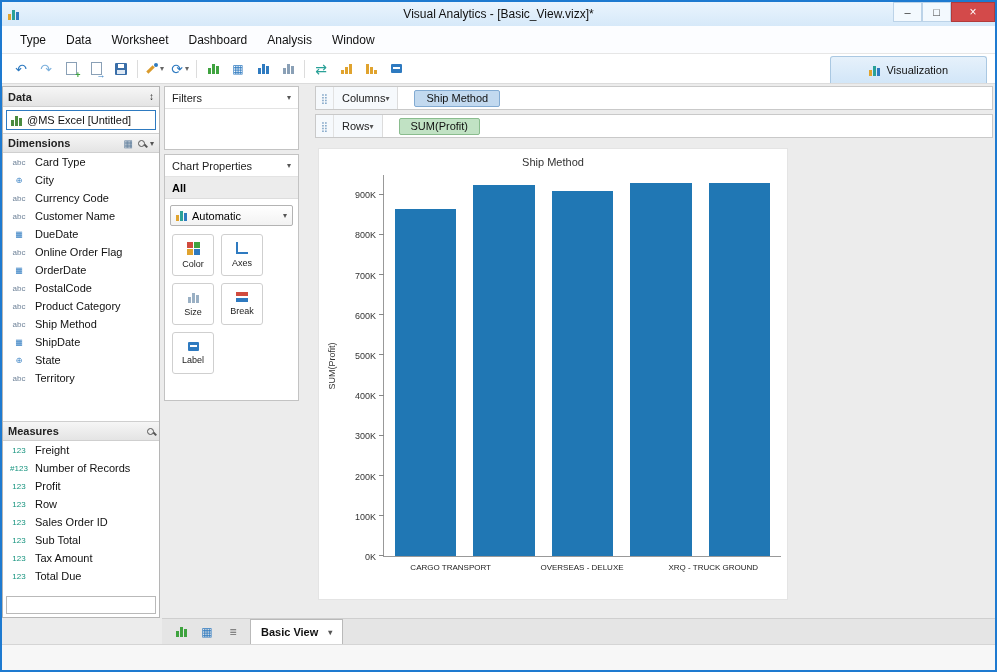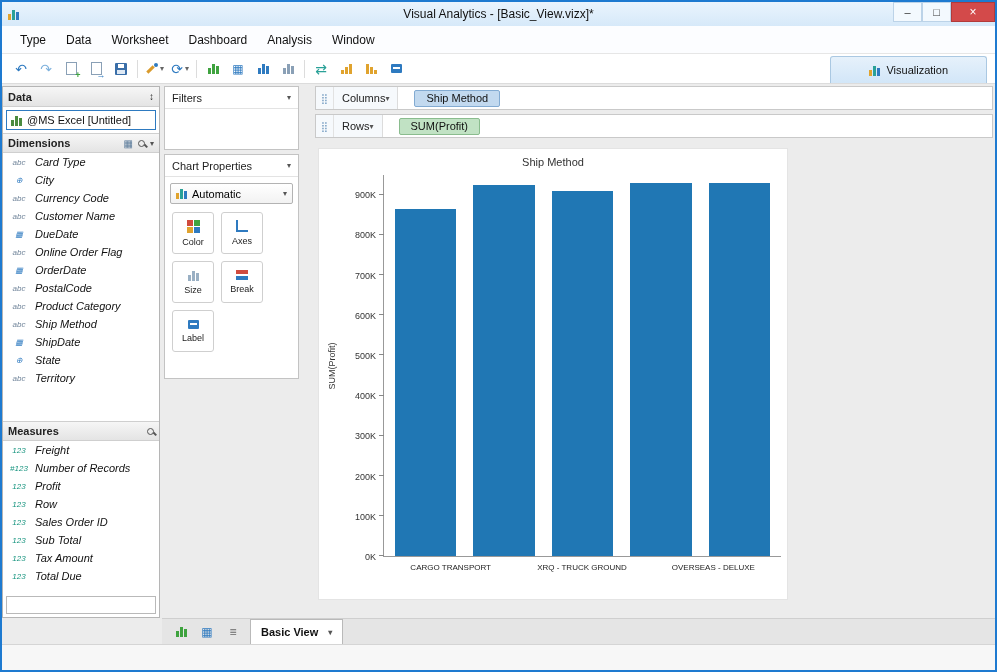--- a/index.html
+++ b/index.html
@@ -53,21 +53,21 @@
   
   .left-panel { position:absolute; left:0; top:2px; width:158px; bottom:26px; background:#fff; border:1px solid #b5b5b5; display:flex; flex-direction:column; overflow:hidden; }
   .panel-header { flex:none; height:20px; background:linear-gradient(#f6f6f6,#e4e4e4); border-bottom:1px solid #cfcfcf; border-top:1px solid #cfcfcf;
     display:flex; align-items:center; padding:0 5px; font-size:11px; font-weight:bold; color:#222; gap:4px; }
   .panel-header:first-child { border-top:none; }
   .ph-right { margin-left:auto; display:flex; align-items:center; gap:5px; font-weight:normal; }
   .icon-mag { width:7px; height:7px; border:1.5px solid #555; border-radius:50%; position:relative; display:inline-block; }
   .icon-mag::after { content:""; position:absolute; width:4px; height:1.5px; background:#555; transform:rotate(45deg); right:-4px; bottom:-1px; }
   .caret-g { font-size:8px; color:#555; }
   .data-source { flex:none; margin:3px; border:1px solid #2e7ac0; height:20px; display:flex; align-items:center; gap:5px; padding:0 4px; font-size:11px; color:#111; background:#fff; }
-  .panel-list { flex:none;font-style:italic; }
+  .panel-list { flex:none; }
   .field-item { height:18px; display:flex; align-items:center; gap:4px; padding:0 4px; font-size:11px; color:#111; }
   .field-icon { flex:none; width:24px; font-size:8px; text-align:center; }
   .flex-sp { flex:1; } .flex-sp-s { flex:none; height:8px; }
   .param-box { flex:none; margin:3px; height:18px; border:1px solid #b9b9b9; background:#fff; }
   
   .middle-panel { position:absolute; left:162px; top:2px; width:135px; }
   .card { background:#fff; border:1px solid #c3c3c3; margin-bottom:4px; }
   .card-header { height:22px; display:flex; align-items:center; justify-content:space-between; padding:0 7px; font-size:11px; color:#222; border-bottom:1px solid #e3e3e3; }
   .filters-body { height:40px; }
   .all-row { height:22px; background:#ececec; font-weight:bold; font-size:11px; display:flex; align-items:center; padding:0 7px; border-bottom:1px solid #ddd; }
@@ -375,20 +375,23 @@
         <div class="card-header">
           <span>Filters</span>
           <span class="caret-g">▾</span>
         </div>
         <div class="filters-body"></div>
       </div>
       <div class="card">
         <div class="card-header">
           <span>Chart Properties</span>
           <span class="caret-g">▾</span>
+        </div>
+        <div class="all-row">
+          <span>All</span>
         </div>
         <div class="auto-select">
           <span class="mini-bars mc">
               <i></i>
               <i></i>
               <i></i>
             </span>
           <span>Automatic</span>
           <span class="caret-g">▾</span>
         </div>
@@ -494,22 +497,22 @@
               <div class="ymark" style="bottom: 42.1053%;"></div>
               <div class="ymark" style="bottom: 52.6316%;"></div>
               <div class="ymark" style="bottom: 63.1579%;"></div>
               <div class="ymark" style="bottom: 73.6842%;"></div>
               <div class="ymark" style="bottom: 84.2105%;"></div>
               <div class="ymark" style="bottom: 94.7368%;"></div>
             </div>
         </div>
         <div class="x-labels">
             <div class="x-label">CARGO TRANSPORT</div>
+            <div class="x-label">OVERSEAS - DELUXE</div>
             <div class="x-label">XRQ - TRUCK GROUND</div>
-            <div class="x-label">OVERSEAS - DELUXE</div>
           </div>
       </div>
     </div>
 
     <div class="tab-bar">
       <span class="tb" style="color:#3fa33f">
           <span class="mini-bars">
             <i></i>
             <i></i>
             <i></i>

